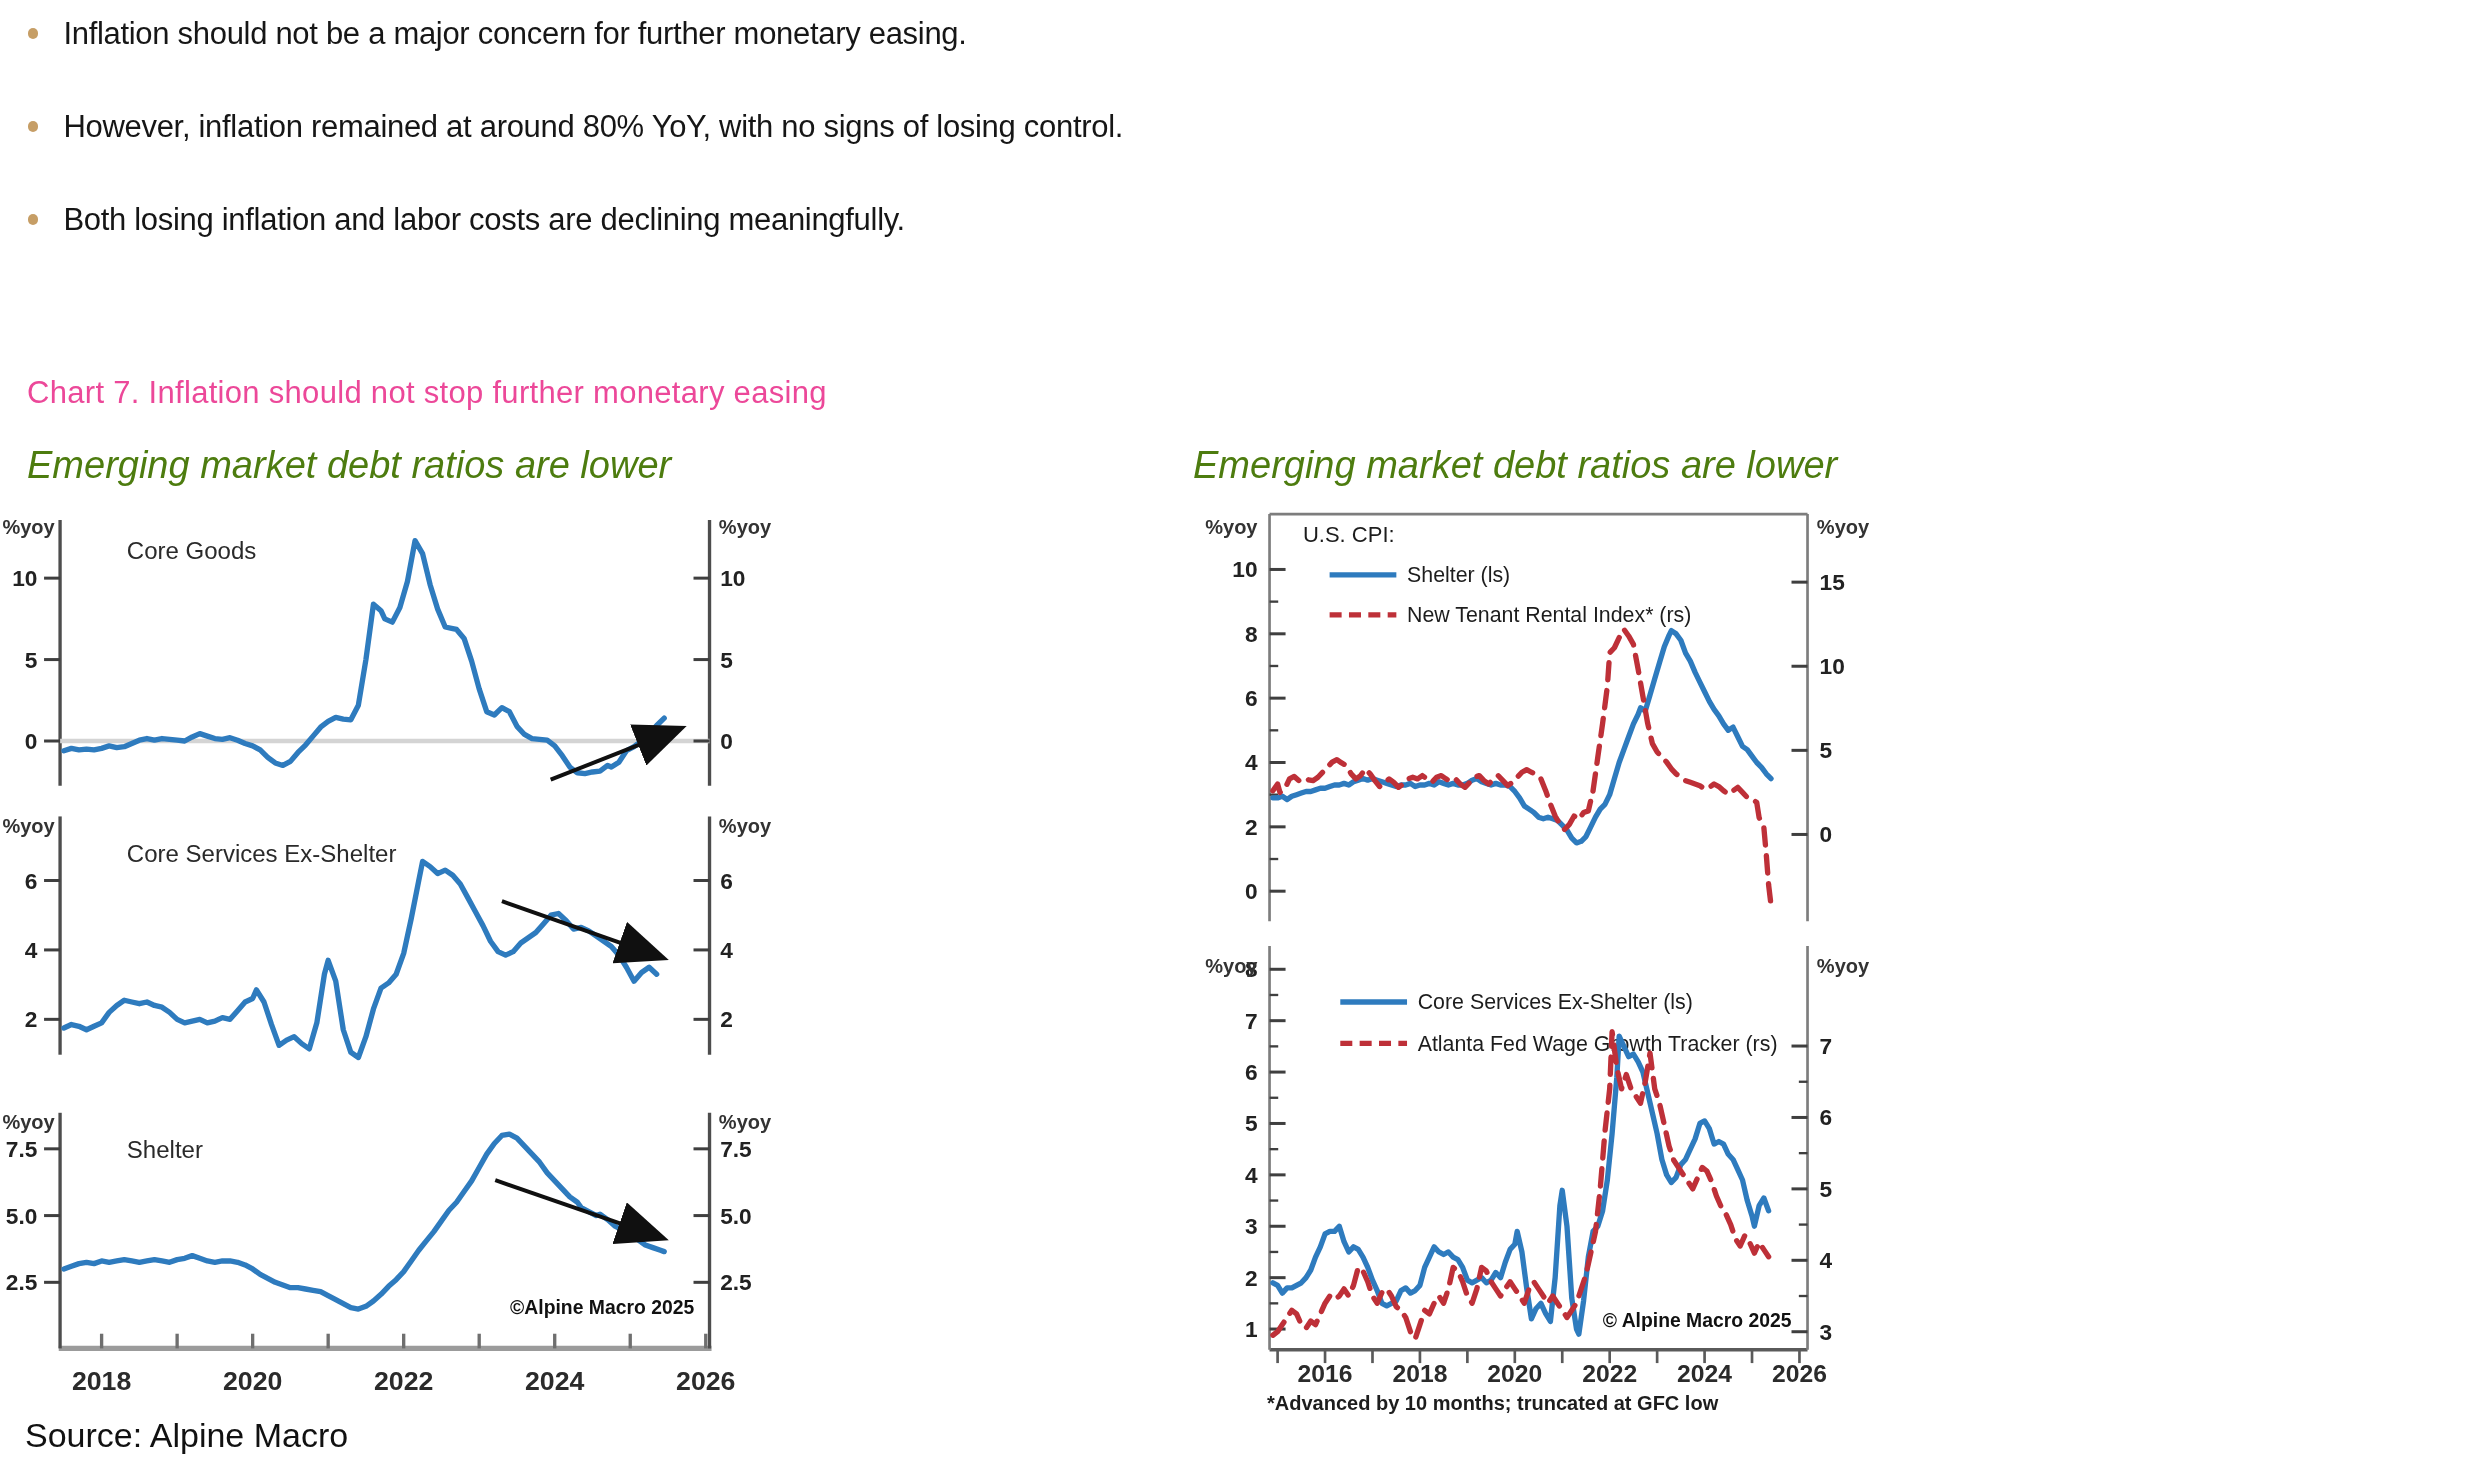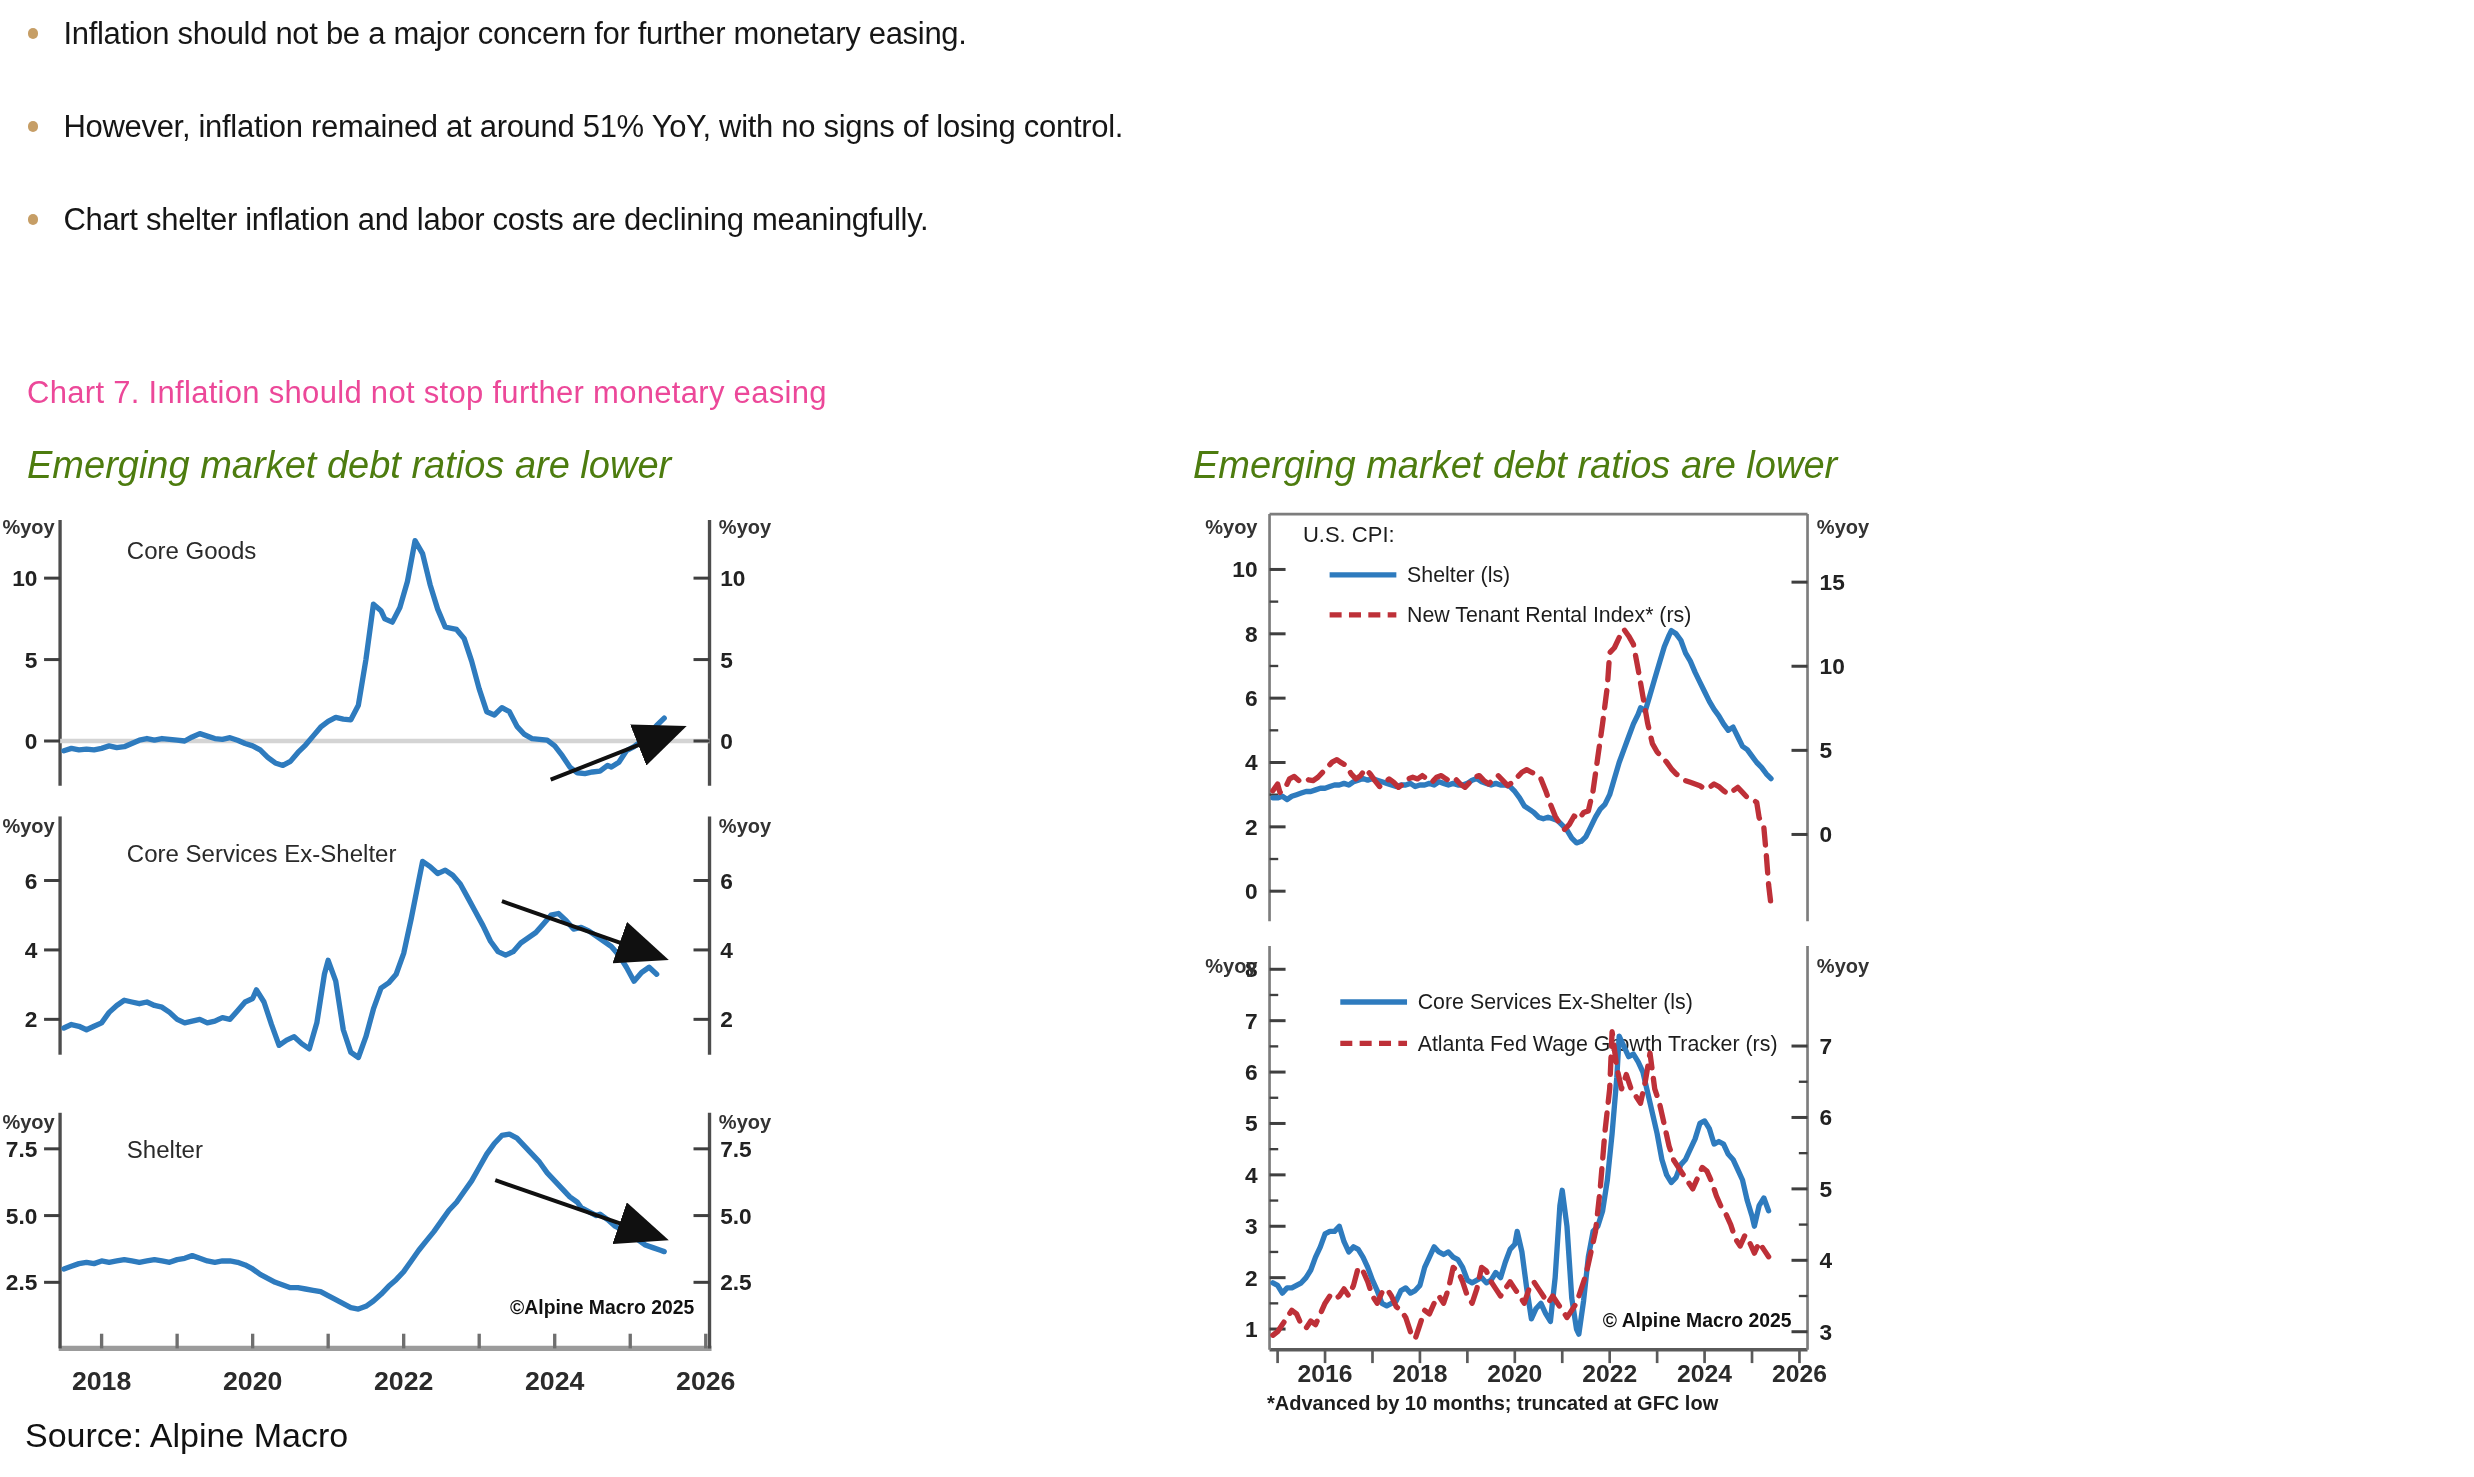--- a/index.html
+++ b/index.html
@@ -26,27 +26,27 @@
   <div class="bullets" id="bullets">
       <div class="bullet-item">
         <span class="bullet-dot" style="background: rgb(198, 158, 102);"></span>
         <div class="bullet-text">
           <div>Inflation should not be a major concern for further monetary easing.</div>
         </div>
       </div>
       <div class="bullet-item">
         <span class="bullet-dot" style="background: rgb(198, 158, 102);"></span>
         <div class="bullet-text">
-          <div>However, inflation remained at around 51% YoY, with no signs of losing control.</div>
+          <div>However, inflation remained at around 80% YoY, with no signs of losing control.</div>
         </div>
       </div>
       <div class="bullet-item">
         <span class="bullet-dot" style="background: rgb(198, 158, 102);"></span>
         <div class="bullet-text">
-          <div>Chart shelter inflation and labor costs are declining meaningfully.</div>
+          <div>Both losing inflation and labor costs are declining meaningfully.</div>
         </div>
       </div>
     </div>
   <div class="chart-title" style="color: #ec4899;">Chart 7. Inflation should not stop further monetary easing</div>
   <div class="subtitle left">Emerging market debt ratios are lower</div>
   <div class="subtitle right">Emerging market debt ratios are lower</div>
   <svg id="charts" width="2475" height="1478" viewBox="0 0 3708 2214">
       <defs>
         <marker id="ah" markerWidth="13" markerHeight="11" refX="10" refY="5.5" orient="auto">
           <path d="M0,0 L13,5.5 L0,11 z" fill="#101010"></path>

